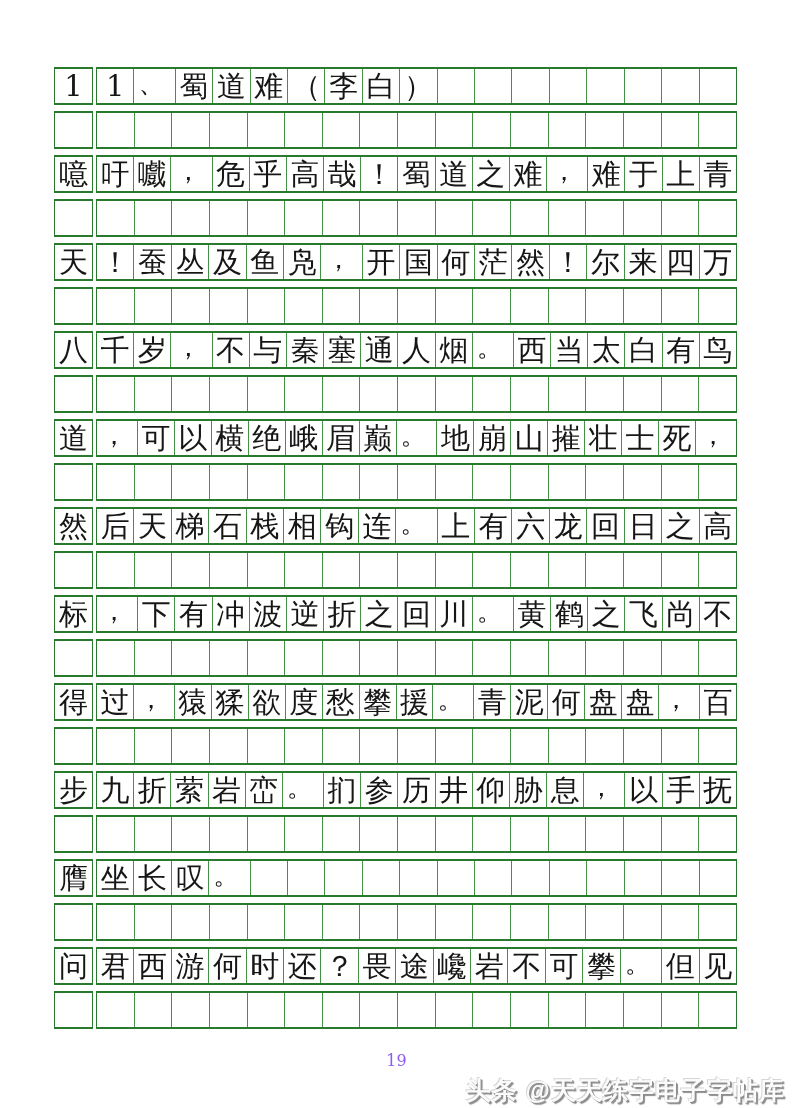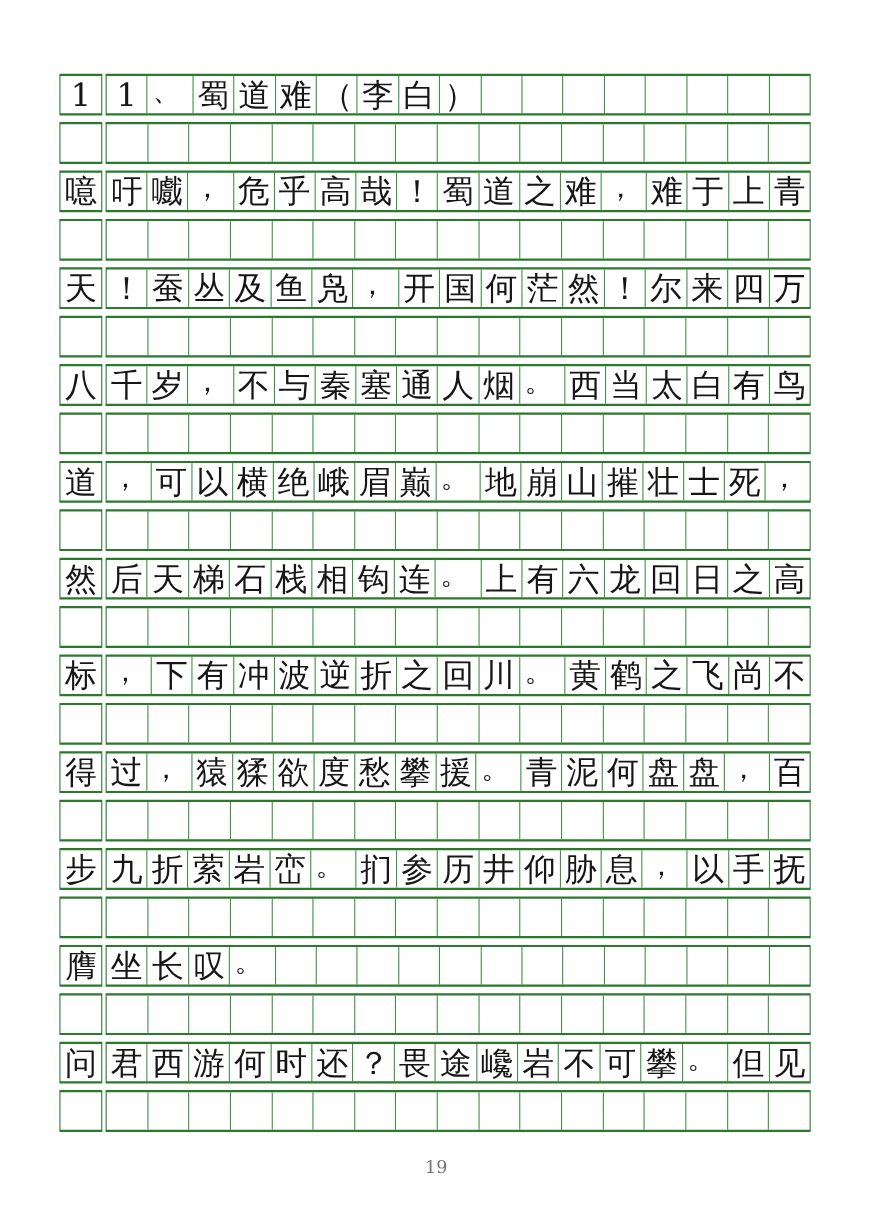--- a/index.html
+++ b/index.html
@@ -68,21 +68,21 @@
     padding:0 0 3px 4px;
     font-size:26px;
   }
   .page-number{
     position:absolute;
     left:0;right:0;
     top:1051px;
     text-align:center;
     font-family:"DejaVu Serif","Liberation Serif",serif;
     font-size:16px;
-    color:#737373;
+    color:#8b5cf6;
   }
   .watermark{
     position:absolute;
     right:8px;
     top:1074px;
     font-family:"Liberation Sans","DejaVu Sans",sans-serif;
     font-weight:bold;
     font-size:25px;
     letter-spacing:1px;
     color:#fbfbfb;
@@ -577,14 +577,15 @@
           <div class="cell"></div>
           <div class="cell"></div>
           <div class="cell"></div>
           <div class="cell"></div>
         </div>
       </div>
     </div>
 
   <div class="page-number">19</div>
 
+  <div class="watermark">头条 @天天练字电子字帖库</div>
 
 </div>
 
 </body></html>

